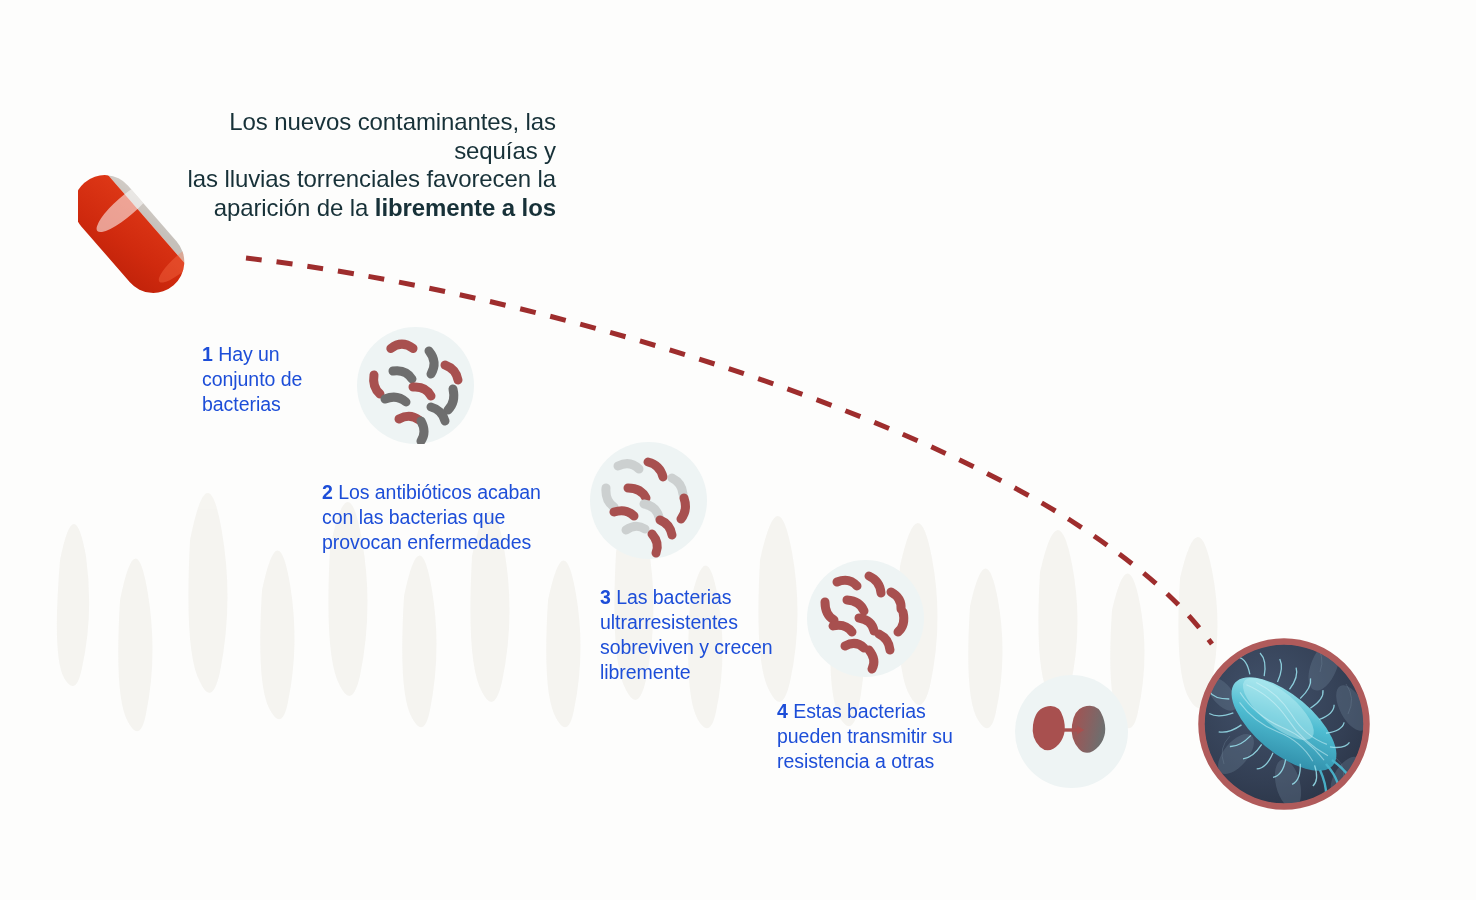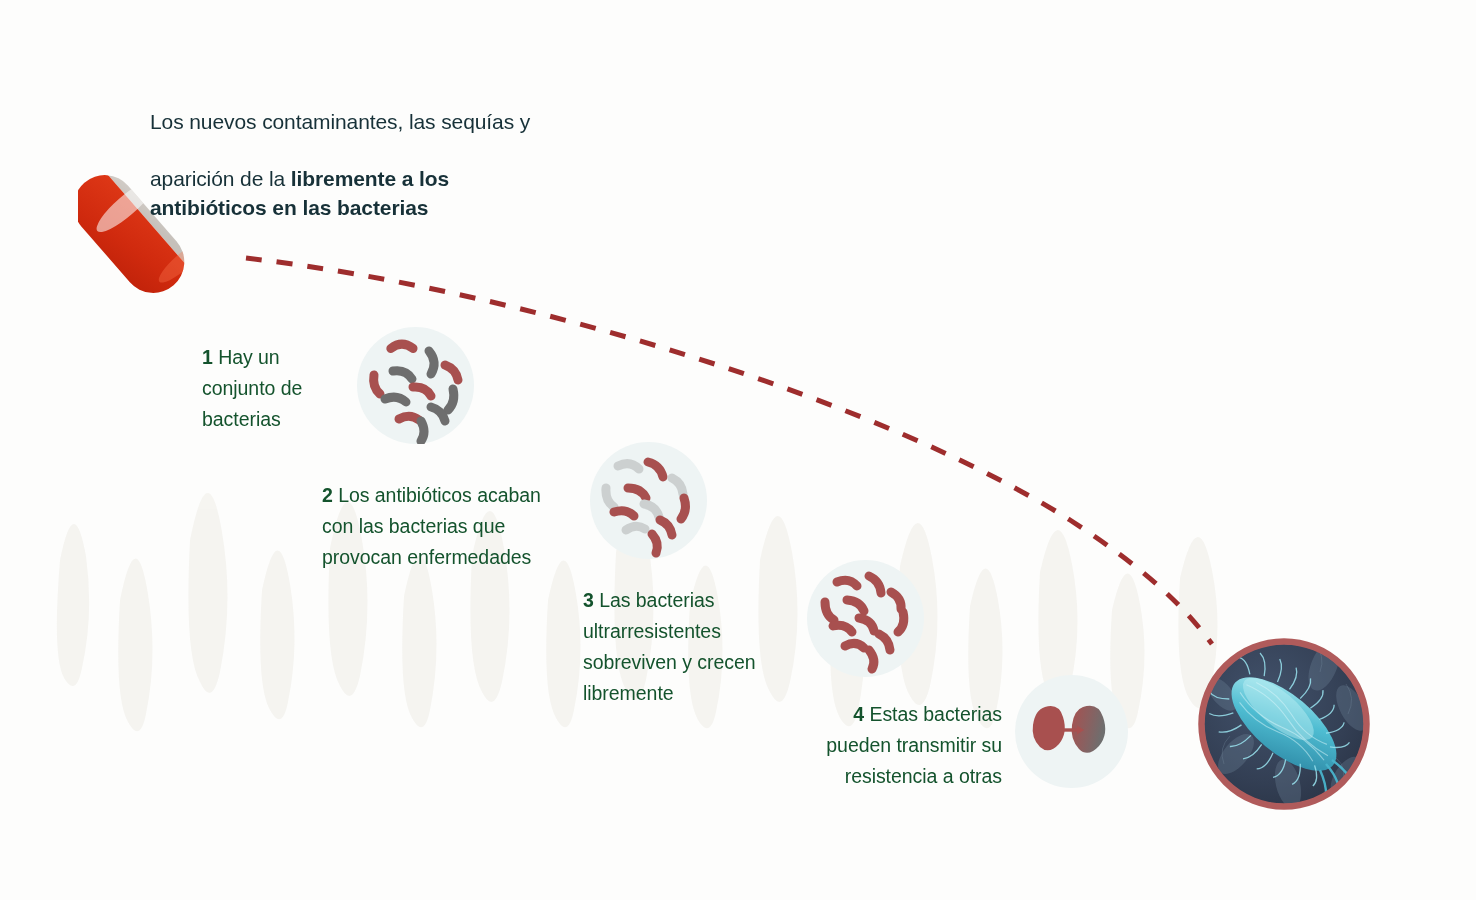--- a/index.html
+++ b/index.html
@@ -24,22 +24,22 @@
     width: 1476px; height: 900px;
     pointer-events: none;
   }
 
   
   #headline {
     position: absolute;
     left: 150px;
     top: 108px;
     width: 406px;
-    text-align: left;
-    font-size: 21px;
+    text-align: right;
+    font-size: 24px;
     line-height: 28.5px;
     color: #173138;
     letter-spacing: -0.1px;
   }
   #headline .bold { font-weight: bold; }
 
   
   #capsule {
     position: absolute;
     left: 78px;
@@ -54,22 +54,22 @@
     left: 0; top: 0;
     width: 1476px; height: 900px;
     pointer-events: none;
   }
 
   
   .step { position: absolute; }
   .step-text {
     position: absolute;
     font-size: 19.5px;
-    line-height: 31px;
-    color: #14532d;
+    line-height: 25px;
+    color: #1d4ed8;
     white-space: pre-line;
     letter-spacing: -0.05px;
   }
   .step-num { font-weight: bold; }
   .step-circle { position: absolute; }
 
   
   #bacterium {
     position: absolute;
     left: 1196px;
@@ -175,21 +175,21 @@
         <path d="M24 70 q12 -4 20 4" stroke="#a8504f"></path>
         <path d="M70 78 q10 4 12 15" stroke="#a8504f"></path>
         <path d="M36 88 q10 -7 19 -1" stroke="#ccd0d0"></path>
         <path d="M62 92 q8 9 4 19" stroke="#a8504f"></path>
         <path d="M88 18 q8 6 7 16" stroke="#ccd0d0" opacity="0"></path>
       </g>
     </svg>
   </div>
 
   <div class="step">
-    <div class="step-text" style="left:583px; top:585px; width:215px;"><span class="step-num">3 </span><span>Las bacterias
+    <div class="step-text" style="left:600px; top:585px; width:215px;"><span class="step-num">3 </span><span>Las bacterias
 ultrarresistentes
 sobreviven y crecen
 libremente</span></div>
     <svg class="step-circle" style="left:807px; top:560px;" width="117" height="117" viewBox="0 0 117 117" xmlns="http://www.w3.org/2000/svg">
       <circle cx="58.5" cy="58.5" r="58.5" fill="#eef4f4"></circle>
       <g fill="none" stroke="#a8504f" stroke-linecap="round" stroke-width="9">
         <path d="M30 22 q12 -5 20 4"></path>
         <path d="M62 16 q11 5 12 17"></path>
         <path d="M84 32 q11 6 10 17"></path>
         <path d="M18 42 q0 13 9 18"></path>
@@ -199,21 +199,21 @@
         <path d="M26 66 q12 -3 19 6"></path>
         <path d="M72 74 q10 5 11 16"></path>
         <path d="M38 86 q11 -6 19 2"></path>
         <path d="M62 90 q8 10 3 19"></path>
         <path d="M14 24 q9 -5 16 2" opacity="0"></path>
       </g>
     </svg>
   </div>
 
   <div class="step">
-    <div class="step-text" style="left:777px; top:699px; width:225px;text-align:right;"><span class="step-num">4 </span><span>Estas bacterias
+    <div class="step-text" style="left:777px; top:699px; width:225px;"><span class="step-num">4 </span><span>Estas bacterias
 pueden transmitir su
 resistencia a otras</span></div>
     <svg class="step-circle" style="left:1015px; top:675px;" width="113" height="113" viewBox="0 0 113 113" xmlns="http://www.w3.org/2000/svg">
       <defs>
         <linearGradient id="beanGrad" x1="0" y1="0" x2="1" y2="0.3">
           <stop offset="0" stop-color="#a8504f"></stop>
           <stop offset="0.55" stop-color="#8a6060"></stop>
           <stop offset="1" stop-color="#6e6e6e"></stop>
         </linearGradient>
       </defs>
@@ -300,18 +300,17 @@
         <path d="M136 124 q22 16 26 36"></path>
         <path d="M124 134 q10 22 4 40"></path>
       </g>
     </g>
 
     <circle cx="88" cy="88" r="82.5" fill="none" stroke="#b05b5b" stroke-width="6.5"></circle>
   </svg>
 
   <div id="headline">
     <span>Los nuevos contaminantes, las sequías y</span><br>
-    <br>
+    <span>las lluvias torrenciales favorecen la</span><br>
     <span>aparición de la </span><span class="bold">libremente a los</span><br>
-    <span class="bold">antibióticos en las bacterias</span>
   </div>
 
 </div>
 
 </body></html>

